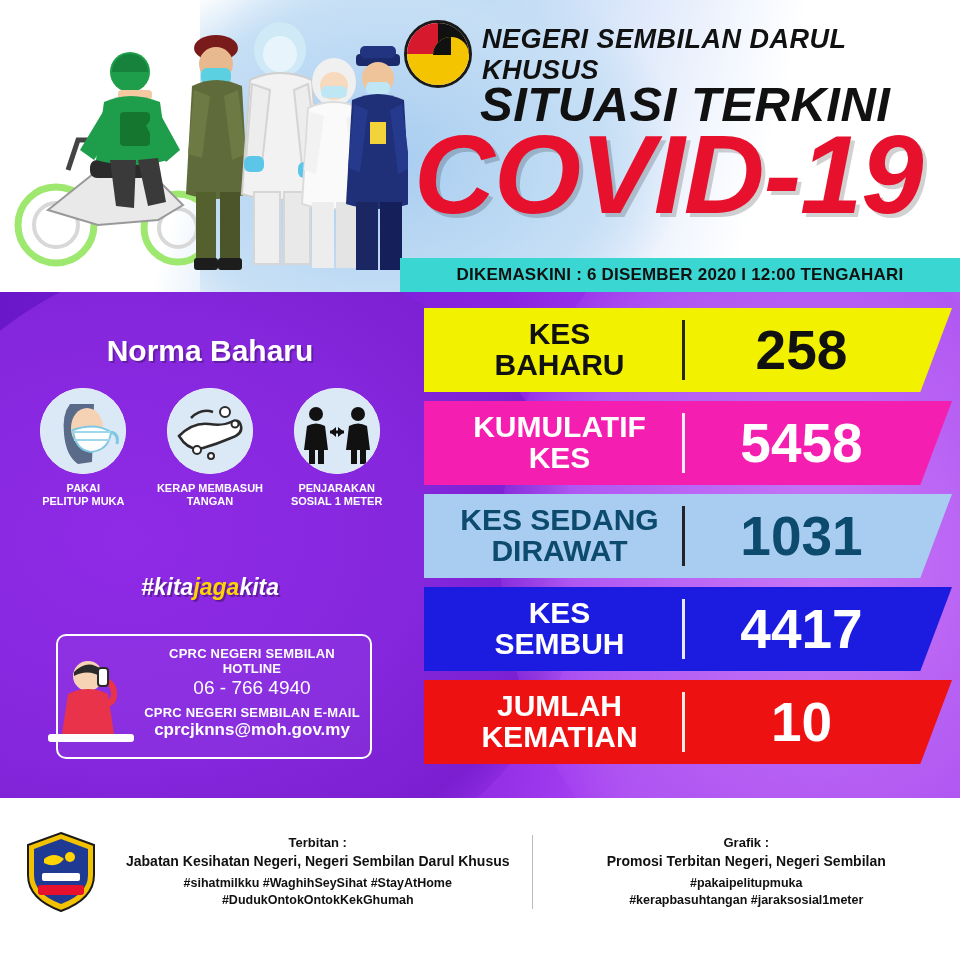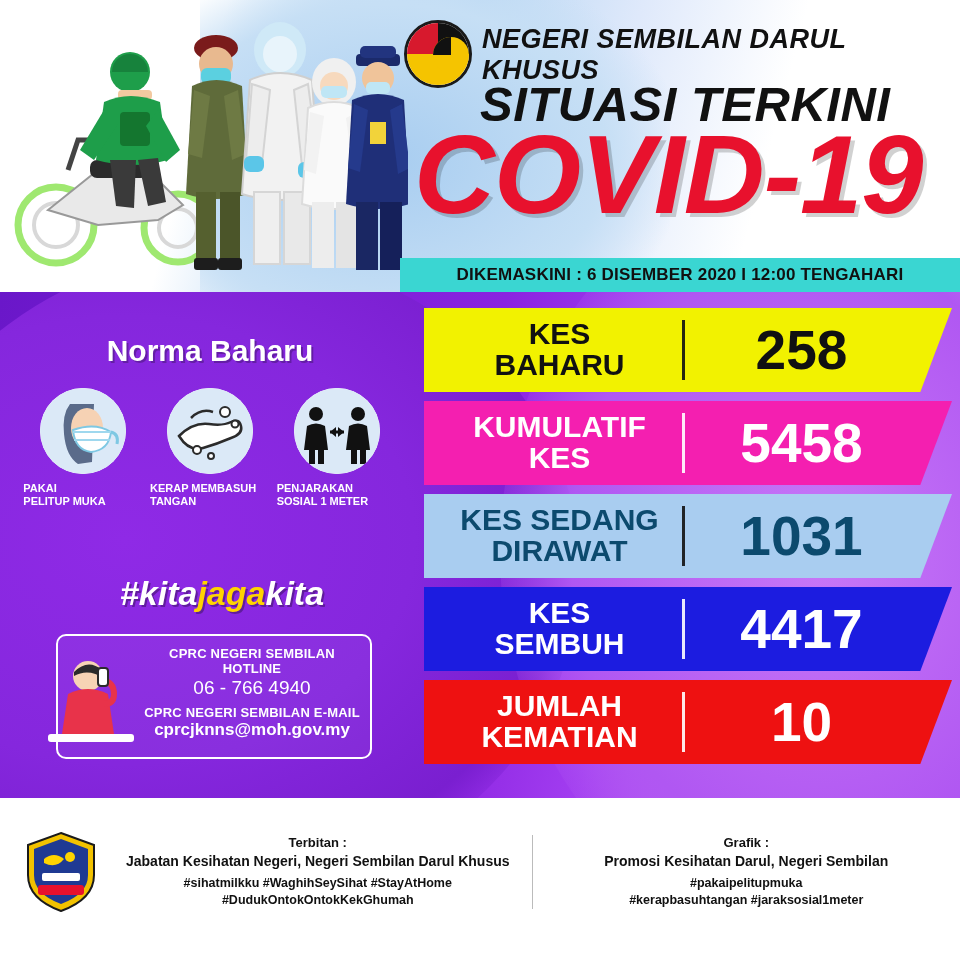--- a/index.html
+++ b/index.html
@@ -79,31 +79,31 @@
   }
 
   
   .left-col { position: absolute; left: 0; top: 0; width: 420px; height: 548px; }
   .norma-title {
     position: absolute; left: 0; top: 42px; width: 420px; text-align: center;
     font-size: 30px; font-weight: bold; color: #ffffff;
     text-shadow: 2px 2px 0 rgba(0,0,0,.25);
   }
   .icon-row { position: absolute; left: 20px; top: 96px; width: 380px; display: flex; justify-content: space-around; }
-  .icon-item { width: 120px; }
+  .icon-item { width: 120px; text-align: center; }
   .icon-circle {
     width: 86px; height: 86px; border-radius: 50%; background: #ffffff;
     margin: 0 auto 8px auto; position: relative; overflow: hidden;
     display: flex; align-items: center; justify-content: center;
   }
   .icon-cap { font-size: 11px; font-weight: bold; color: #ffffff; line-height: 1.2; }
 
   .hashtag {
-    position: absolute; left: 12px; top: 282px; width: 420px; text-align: center;
-    font-size: 34px; font-weight: bold; font-style: italic;
+    position: absolute; left: 0; top: 282px; width: 420px; text-align: center;
+    font-size: 23px; font-weight: bold; font-style: italic;
     color: #ffffff; text-shadow: 2px 2px 0 rgba(0,0,0,.3);
   }
   .hashtag .mid { color: #ffd400; }
 
   .contact-box {
     position: absolute; left: 56px; top: 342px; width: 316px; height: 125px;
     border: 2px solid #ffffff; border-radius: 10px;
     background: rgba(255,255,255,0.04);
   }
   .contact-inner { padding: 10px 10px 10px 86px; text-align: center; color: #fff; }
@@ -389,19 +389,19 @@
       </svg>
     </div>
     <div class="foot-col left-fc">
       <div class="f-lab">Terbitan :</div>
       <div class="f-main">Jabatan Kesihatan Negeri, Negeri Sembilan Darul Khusus</div>
       <div class="f-tags">#sihatmilkku  #WaghihSeySihat  #StayAtHome</div>
       <div class="f-tags">#DudukOntokOntokKekGhumah</div>
     </div>
     <div class="foot-col">
       <div class="f-lab">Grafik :</div>
-      <div class="f-main">Promosi Kesihatan Darul, Negeri Sembilan</div>
+      <div class="f-main">Promosi Terbitan Negeri, Negeri Sembilan</div>
       <div class="f-tags">#pakaipelitupmuka</div>
       <div class="f-tags">#kerapbasuhtangan  #jaraksosial1meter</div>
     </div>
   </div>
 
 </div>
 
 </body></html>

